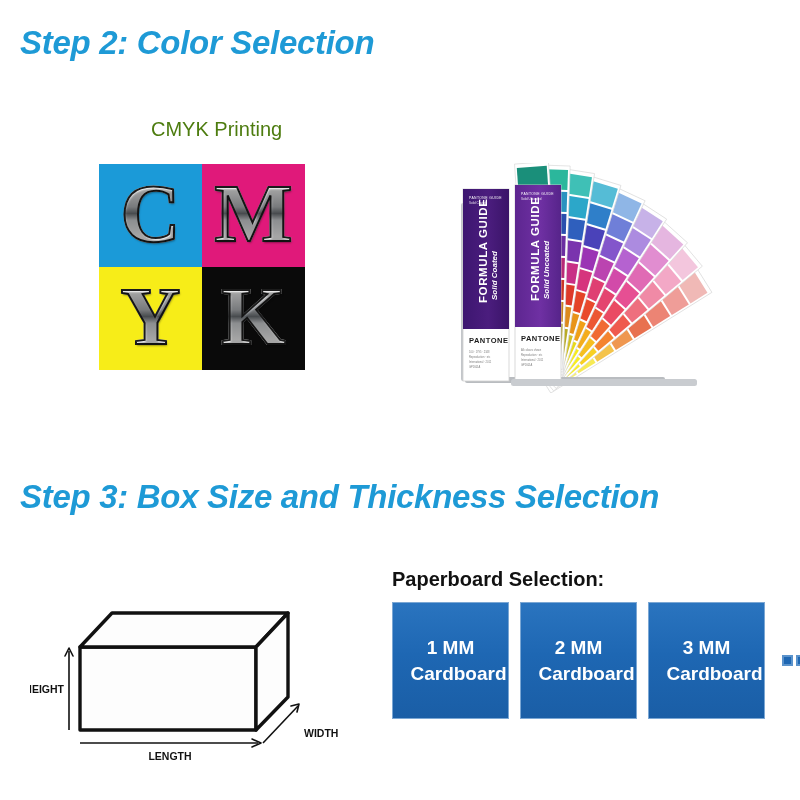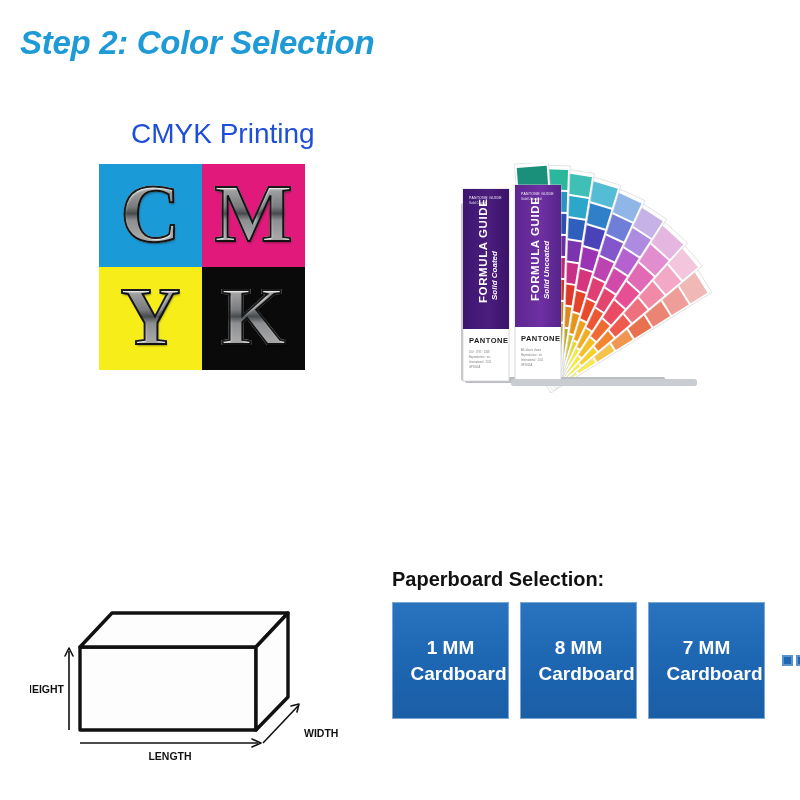--- a/index.html
+++ b/index.html
@@ -21,24 +21,25 @@
     font-style:italic;
     letter-spacing:-0.3px;
     white-space:nowrap;
   }
   #step2-heading{left:20px;top:24px;font-size:33px;}
   #step3-heading{left:20px;top:478px;font-size:33px;}
 
   
   .sub-caption{
     position:absolute;
-    color:#1d4ed8;
-    font-size:28px;
+    color:#4d7c0f;
+    font-size:20px;
     font-weight:400;
     white-space:nowrap;
+    margin-left:20px;
   }
   #cmyk-caption{left:131px;top:118px;}
   #pantone-caption{left:530px;top:118px;}
 
   
   #cmyk-block{
     position:absolute;left:99px;top:164px;width:206px;height:206px;
     display:grid;grid-template-columns:1fr 1fr;grid-template-rows:1fr 1fr;
   }
   .cmyk-cell{position:relative;display:flex;align-items:center;justify-content:center;}
@@ -284,20 +285,21 @@
           <text x="76" y="193">Reproduction · etc</text>
           <text x="76" y="198">International · 2011</text>
           <text x="76" y="203">GP1601A</text>
         </g>
       </g>
 
       <rect x="66" y="216" width="186" height="7" rx="2.5" fill="#c9ccd0"></rect>
     </svg>
   </div>
 
+  <div id="step3-heading" class="step-heading">Step 3: Box Size and Thickness Selection</div>
 
   <div id="box-diagram">
     <svg id="box-svg" viewBox="0 0 330 195" xmlns="http://www.w3.org/2000/svg">
       <g fill="#fdfdfd" stroke="#111111" stroke-width="3.4" stroke-linejoin="round">
 
         <polygon points="50,72 226,72 226,155 50,155"></polygon>
 
         <polygon points="50,72 82,38 258,38 226,72"></polygon>
 
         <polygon points="226,72 258,38 258,122 226,155"></polygon>
@@ -326,26 +328,26 @@
   <div id="thickness-title">Paperboard Selection:</div>
 
   <div id="thickness-cards">
 
     <div class="thickness-card">
       <span class="card-mm">1 MM</span>
       <span class="card-sub">Cardboard</span>
     </div>
 
     <div class="thickness-card">
-      <span class="card-mm">8 MM</span>
+      <span class="card-mm">2 MM</span>
       <span class="card-sub">Cardboard</span>
     </div>
 
     <div class="thickness-card">
-      <span class="card-mm">7 MM</span>
+      <span class="card-mm">3 MM</span>
       <span class="card-sub">Cardboard</span>
     </div>
 
     <div id="thickness-more">
       <span class="more-dot"></span>
       <span class="more-dot"></span>
 
     </div>
   </div>
 

